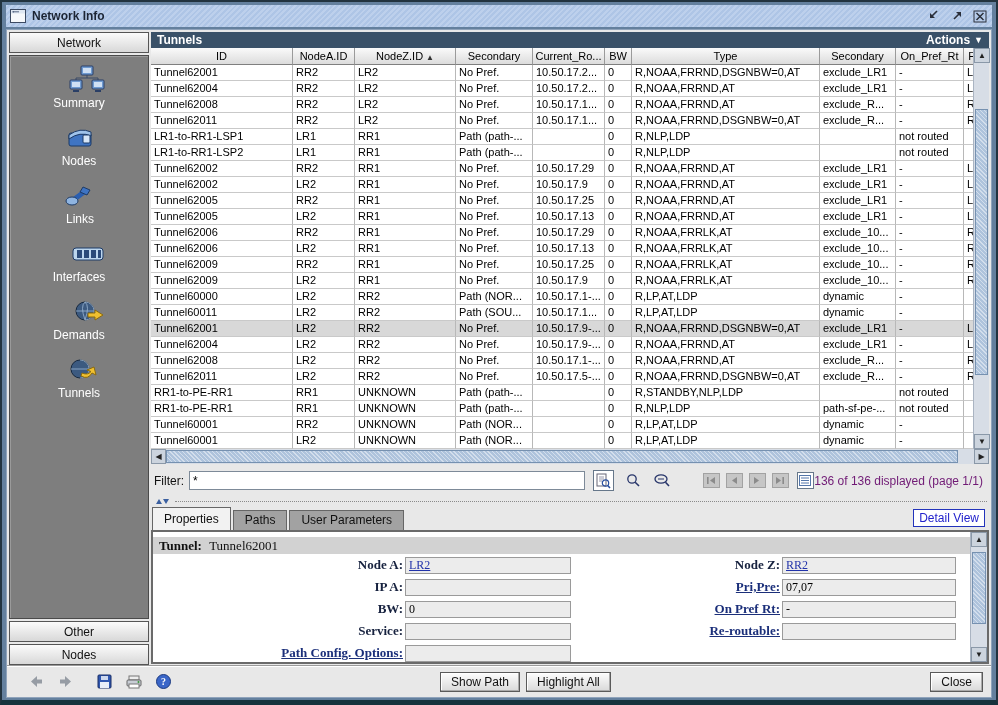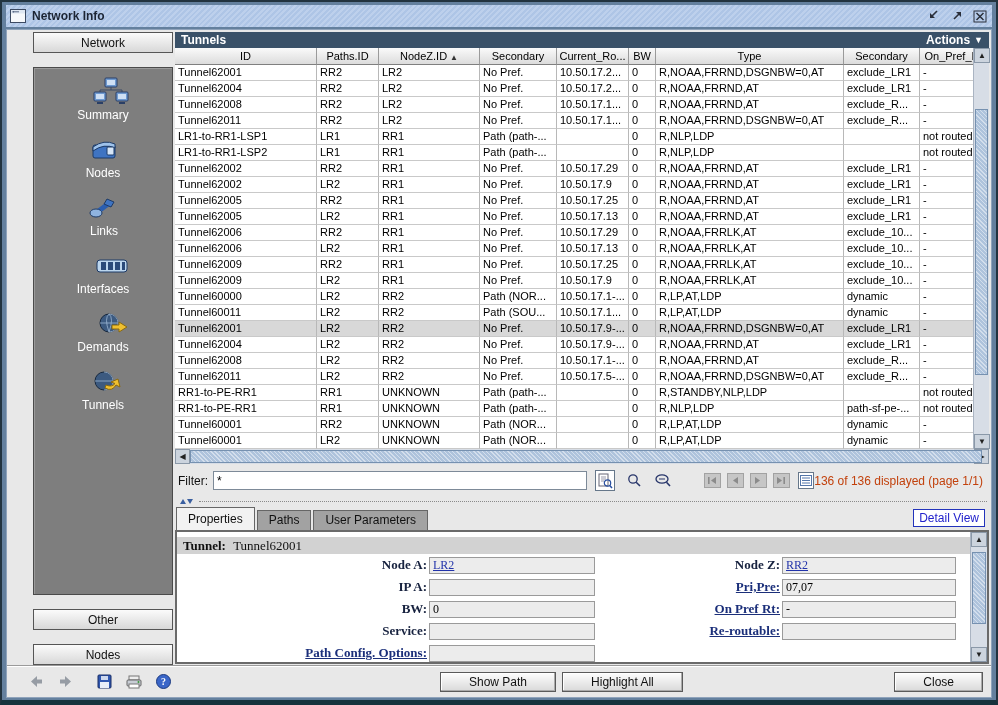--- a/index.html
+++ b/index.html
@@ -11,21 +11,21 @@
   .titlebar{height:22px;display:flex;align-items:center;padding:0 4px;
     background:repeating-linear-gradient(135deg,#bdd0ec 0 2px,#aec5e6 2px 4px);margin-bottom:2px;}
   .win-icon{display:inline-flex;margin-right:6px;}
   .title{font-size:12px;font-weight:600;color:#1c2534;}
   .win-controls{margin-left:auto;display:flex;gap:6px;}
   .wc{width:17px;height:15px;display:inline-flex;align-items:center;justify-content:center;cursor:default;}
   
   .content{flex:1;background:#e8e8e8;display:flex;flex-direction:column;min-height:0;border:1px solid #8fa3bb;}
   .body-row{flex:1;display:flex;min-height:0;padding:2px 2px 0 2px;gap:2px;}
   
-  .sidebar{width:140px;display:flex;flex-direction:column;gap:14px;margin-left:24px;}
+  .sidebar{width:140px;display:flex;flex-direction:column;gap:2px;}
   .side-btn{height:21px;font-size:12px;color:#111;background:linear-gradient(#fbfbfb,#d8d8d8);
     border:1px solid #555;font-family:inherit;cursor:default;}
   .icon-panel{flex:1;background:#7e7e7e;border:1px solid #4a4a4a;box-shadow:inset 1px 1px 0 #9a9a9a;
     display:flex;flex-direction:column;align-items:center;padding-top:8px;gap:12px;overflow:hidden;}
   .side-item{display:flex;flex-direction:column;align-items:flex-end;cursor:default;}
   .si-icon{height:31px;display:flex;align-items:center;}
   .si-label{color:#fff;font-size:12px;margin-top:1px;}
   
   .main{flex:1;display:flex;flex-direction:column;min-width:0;}
   .panel-titlebar{height:16px;background:#3a5168;color:#fff;display:flex;align-items:center;
@@ -63,21 +63,21 @@
   .filter-input{width:432px;height:19px;border:1px solid #7d8a98;font-size:12px;padding:0 3px;
     font-family:inherit;background:#fff;}
   .tool-btn{width:22px;height:21px;background:#fff;border:1px solid #66778a;display:inline-flex;
     align-items:center;justify-content:center;margin-left:8px;cursor:default;}
   .tool-btn.small{width:19px;height:17px;}
   .zoom-ic{display:inline-flex;margin-left:12px;cursor:default;}
   .pg-btn{width:17px;height:15px;background:#c6c6c6;border:1px solid #a2a2a2;display:inline-flex;
     align-items:center;justify-content:center;margin-left:3px;cursor:default;}
   .pg-btn:first-of-type{margin-left:16px;}
   .pg-group{display:flex;margin-left:16px;gap:3px;}
-  .status{margin-left:auto;font-size:12px;color:#c2410c;padding-right:3px;white-space:nowrap;}
+  .status{margin-left:auto;font-size:12px;color:#701a75;padding-right:3px;white-space:nowrap;}
   
   .splitter{height:9px;display:flex;align-items:center;padding:0 2px;}
   .split-dots{flex:1;border-top:1px dotted #8a8a8a;margin-left:4px;}
   
   .tabs-row{height:24px;display:flex;align-items:flex-end;padding:0 1px;}
   .tab{height:20px;padding:0 11px;background:#a2a2a2;border:1px solid #666;border-bottom:none;
     font-size:12px;line-height:19px;margin-right:2px;color:#111;cursor:default;}
   .tab.active{height:23px;background:#f2f2f2;line-height:22px;}
   .detail-view{margin-left:auto;margin-right:3px;margin-bottom:3px;border:1px solid #2233bb;color:#2222cc;
     background:#fff;font-size:12px;padding:1px 5px;cursor:default;}
@@ -98,21 +98,21 @@
   .flabel.link{color:#1b2f7a;text-decoration:underline;cursor:pointer;}
   .fbox{height:17px;background:#ececec;border:1px solid #9a9a9a;font-family:"Liberation Serif","DejaVu Serif",serif;
     font-size:12px;line-height:15px;padding:0 3px;overflow:hidden;white-space:nowrap;flex:0 0 auto;}
   .vlink{color:#2233aa;text-decoration:underline;cursor:pointer;}
   .pscroll{width:17px;display:flex;flex-direction:column;background:#d7dde6;border-left:1px solid #aab4c2;}
   
   .bottom-bar{height:32px;border-top:1px solid #9a9a9a;box-shadow:inset 0 1px 0 #fff;position:relative;
     display:flex;align-items:center;padding-left:22px;gap:14px;}
   .bb-icon{display:inline-flex;cursor:default;}
   .center-btns{position:absolute;left:433px;display:flex;gap:6px;}
-  .btn{padding:2px 28px;font-size:12px;font-family:inherit;color:#111;background:linear-gradient(#fdfdfd,#d9d9d9);
+  .btn{padding:2px 10px;font-size:12px;font-family:inherit;color:#111;background:linear-gradient(#fdfdfd,#d9d9d9);
     border:1px solid #5a5a5a;box-shadow:inset -1px -1px 0 #aaa,inset 1px 1px 0 #fff;cursor:default;}
   .close-btn{position:absolute;right:8px;}
 </style>
 </head>
 <body>
 
 <div class="window">
 
   <div class="titlebar">
     <span class="win-icon">
@@ -232,21 +232,21 @@
           <span class="actions">
             <span>Actions</span>
             <span class="caret">▼</span>
           </span>
         </div>
 
         <div class="table-zone">
           <div class="table">
             <div class="thead">
                 <div class="th" style="width: 142px;">ID</div>
-                <div class="th" style="width: 62px;">Paths.ID</div>
+                <div class="th" style="width: 62px;">NodeA.ID</div>
                 <div class="th" style="width: 101px;">NodeZ.ID<span class="sort">▲</span></div>
                 <div class="th" style="width: 77px;">Secondary</div>
                 <div class="th" style="width: 72px;">Current_Ro...</div>
                 <div class="th" style="width: 27px;">BW</div>
                 <div class="th" style="width: 188px;">Type</div>
                 <div class="th" style="width: 76px;">Secondary</div>
                 <div class="th" style="width: 68px;">On_Pref_Rt</div>
                 <div class="th" style="width: 16px;">F</div>
               </div>
             <div class="tbody">

